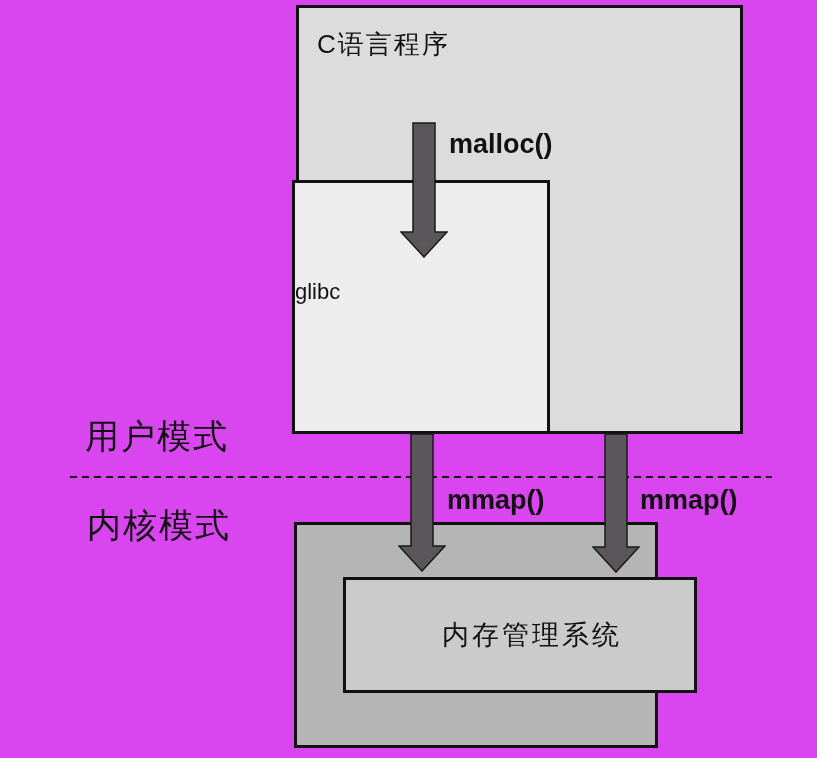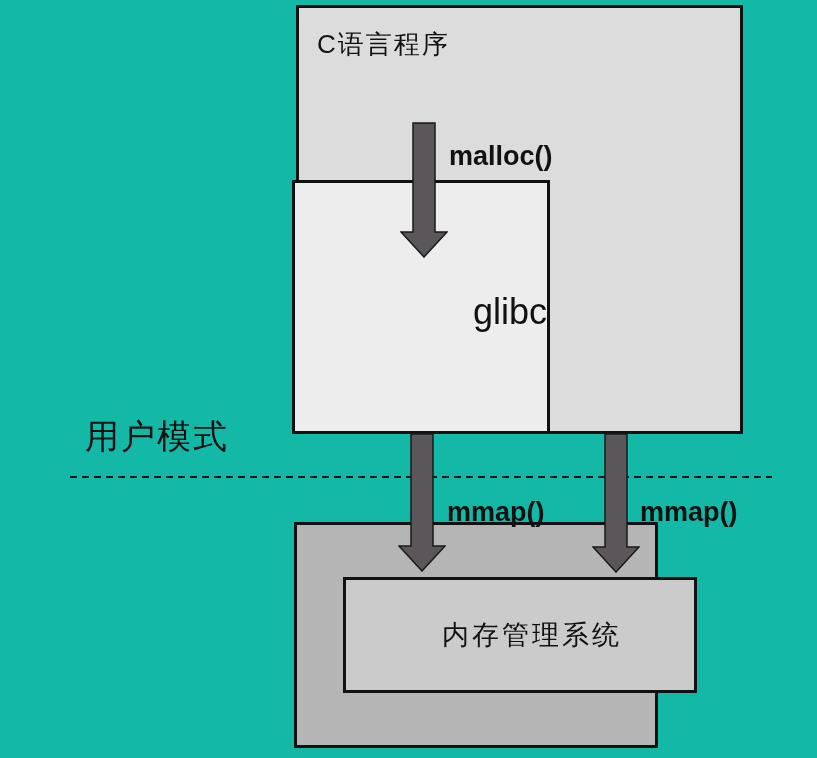--- a/index.html
+++ b/index.html
@@ -5,21 +5,21 @@
   * { margin: 0; padding: 0; box-sizing: border-box; }
   html, body { background: #ffffff; }
   body {
     font-family: "Liberation Sans", "DejaVu Sans", sans-serif;
     color: #111111;
   }
   .canvas {
     position: relative;
     width: 817px;
     height: 758px;
-    background: #14b8a6;
+    background: #d946ef;
     overflow: hidden;
   }
   .box {
     position: absolute;
     border: 3px solid #111111;
   }
   .program-box {
     left: 296px; top: 5px;
     width: 447px; height: 429px;
     background: #dcdcdd;
@@ -31,23 +31,23 @@
     letter-spacing: 2px;
     color: #111111;
   }
   .glibc-box {
     left: 292px; top: 180px;
     width: 258px; height: 254px;
     background: #ededee;
   }
   .glibc-label {
     position: absolute;
-    left: 0; right: 0; top: 108px;
-    text-align: right;
-    font-size: 36px;
+    left: 0; right: 0; top: 96px;
+    text-align: left;
+    font-size: 22px;
     color: #111111;
   }
   .kernel-box {
     left: 294px; top: 522px;
     width: 364px; height: 226px;
     background: #b5b5b5;
   }
   .memory-box {
     position: absolute;
     left: 46px; top: 52px;
@@ -72,21 +72,20 @@
     fill: #5a5659;
     stroke: #1a1a1a;
     stroke-width: 1.5;
   }
   .call-label {
     position: absolute;
     font-size: 27px;
     font-weight: bold;
     color: #111111;
     white-space: nowrap;
-    margin-top: 12px;
   }
   .malloc-label { left: 449px; top: 129px; }
   .mmap-left-label { left: 447px; top: 485px; }
   .mmap-right-label { left: 640px; top: 485px; }
   .mode-label {
     position: absolute;
     font-size: 34px;
     letter-spacing: 2px;
     color: #111111;
     white-space: nowrap;
@@ -119,20 +118,21 @@
     <div class="memory-box">
       <div class="memory-label">内存管理系统</div>
     </div>
 
   </div>
 
   <div class="mode-divider"></div>
 
   <div class="mode-label user-mode-label">用户模式</div>
 
+  <div class="mode-label kernel-mode-label">内核模式</div>
 
   <div class="arrow" style="left:400px; top:122px;">
     <svg width="48" height="136" viewBox="0 0 48 136">
       <polygon points="13,1 35,1 35,110 47,110 24,135 1,110 13,110"></polygon>
     </svg>
   </div>
   <div class="call-label malloc-label">malloc()</div>
 
   <div class="arrow" style="left:398px; top:433px;">
     <svg width="48" height="139" viewBox="0 0 48 139">

